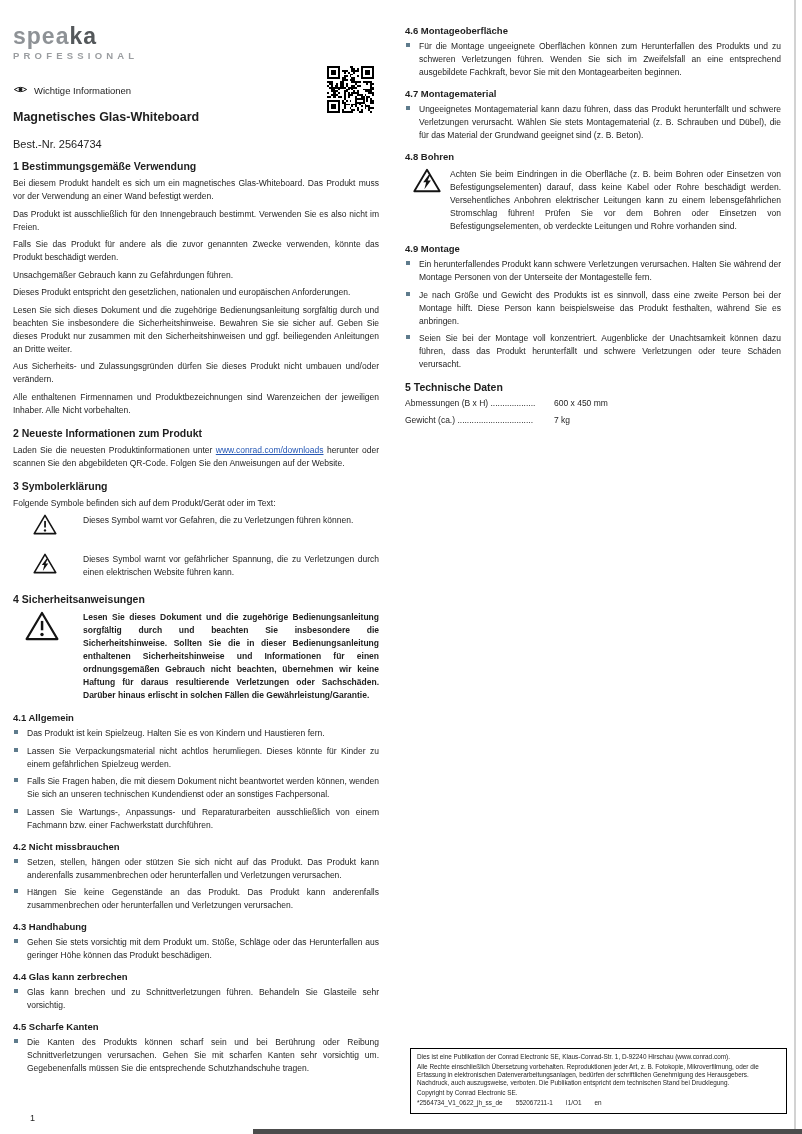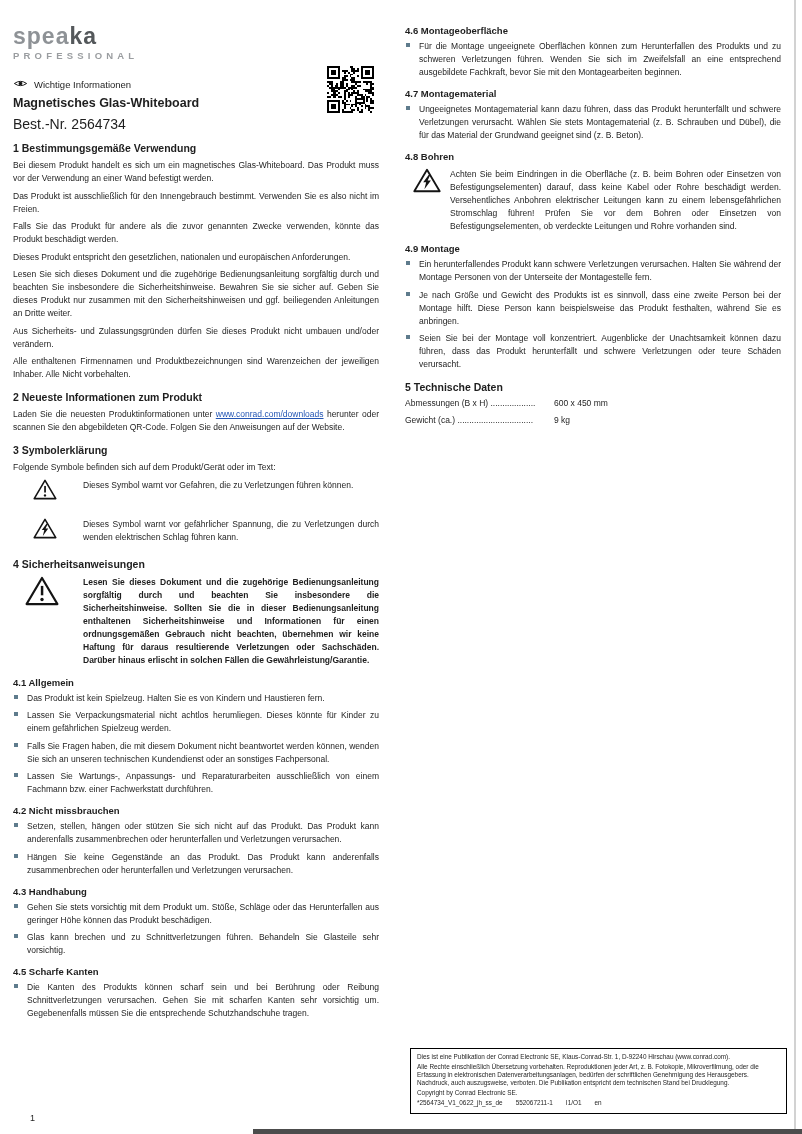--- a/index.html
+++ b/index.html
@@ -11,23 +11,23 @@
   }
   .columns { display:flex; padding:25px 16px 0 13px; gap:26px; align-items:flex-start; }
   .col-left  { flex:0 0 366px; width:366px; }
   .col-right { flex:0 0 376px; width:376px; }
 
   
   .header-block { position:relative; margin-bottom:6px; }
   .logo-word { font-size:23px; font-weight:bold; letter-spacing:1px; color:#8e9296; line-height:1; }
   .logo-word .ka { color:#54585b; }
   .logo-sub { font-size:9.5px; font-weight:bold; letter-spacing:4.2px; color:#9a9da0; margin-top:2px; }
-  .info-row { display:flex; align-items:center; gap:6px; margin-top:18px; font-size:9.5px; }
-  .product-title { font-size:12.5px; font-weight:bold; margin-top:6px; }
-  .order-no { font-size:14px; margin-top:6px; }
+  .info-row { display:flex; align-items:center; gap:6px; margin-top:24px; font-size:9.5px; }
+  .product-title { font-size:12.5px; font-weight:bold; margin-top:14px; }
+  .order-no { font-size:11px; margin-top:14px; }
   .qr { position:absolute; top:41px; right:5px; width:47px; height:47px; }
 
   
   .sec-main { font-size:10.5px; font-weight:bold; margin:10px 0 5px; }
   .sec-sub  { font-size:9.5px;  font-weight:bold; margin:9px 0 4px; }
   .col-right > section:first-child .sec-sub { margin-top:0; }
   p.body { font-size:8.5px; line-height:13px; text-align:justify; margin-bottom:4.5px; }
   p.bold { font-weight:bold; }
   a.link { color:#2456b4; text-decoration:underline; cursor:pointer; }
 
@@ -318,20 +318,21 @@
               <rect x="23" y="24" width="1" height="1" fill="#000"></rect>
             </svg>
         </div>
       </div>
 
       <section>
         <h2 class="sec-main">1 Bestimmungsgemäße Verwendung</h2>
         <p class="body">Bei diesem Produkt handelt es sich um ein magnetisches Glas-Whiteboard. Das Produkt muss vor der Verwendung an einer Wand befestigt werden.</p>
         <p class="body">Das Produkt ist ausschließlich für den Innengebrauch bestimmt. Verwenden Sie es also nicht im Freien.</p>
         <p class="body">Falls Sie das Produkt für andere als die zuvor genannten Zwecke verwenden, könnte das Produkt beschädigt werden.</p>
+        <p class="body">Unsachgemäßer Gebrauch kann zu Gefährdungen führen.</p>
         <p class="body">Dieses Produkt entspricht den gesetzlichen, nationalen und europäischen Anforderungen.</p>
         <p class="body">Lesen Sie sich dieses Dokument und die zugehörige Bedienungsanleitung sorgfältig durch und beachten Sie insbesondere die Sicherheitshinweise. Bewahren Sie sie sicher auf. Geben Sie dieses Produkt nur zusammen mit den Sicherheitshinweisen und ggf. beiliegenden Anleitungen an Dritte weiter.</p>
         <p class="body">Aus Sicherheits- und Zulassungsgründen dürfen Sie dieses Produkt nicht umbauen und/oder verändern.</p>
         <p class="body">Alle enthaltenen Firmennamen und Produktbezeichnungen sind Warenzeichen der jeweiligen Inhaber. Alle Nicht vorbehalten.</p>
       </section>
 
       <section>
         <h2 class="sec-main">2 Neueste Informationen zum Produkt</h2>
         <p class="body"><span>Laden Sie die neuesten Produktinformationen unter </span><a class="link">www.conrad.com/downloads</a><span> herunter oder scannen Sie den abgebildeten QR-Code. Folgen Sie den Anweisungen auf der Website.</span></p>
       </section>
@@ -349,21 +350,21 @@
           </span>
           <p class="body">Dieses Symbol warnt vor Gefahren, die zu Verletzungen führen können.</p>
         </div>
         <div class="symbol-row">
           <span class="symbol-icon">
             <svg viewBox="0 0 26 23">
               <path class="stroke" d="M13 1.5 L24.8 21.5 L1.2 21.5 Z"></path>
               <path d="M14.6 6.2 L9.5 13.2 L12.2 13.2 L10.6 19.6 L16.6 11.4 L13.6 11.4 L16.1 6.2 Z" fill="#141414"></path>
             </svg>
           </span>
-          <p class="body">Dieses Symbol warnt vor gefährlicher Spannung, die zu Verletzungen durch wenden elektrischen Schlag führen kann.</p>
+          <p class="body">Dieses Symbol warnt vor gefährlicher Spannung, die zu Verletzungen durch einen elektrischen Website führen kann.</p>
         </div>
       </section>
 
       <section>
         <h2 class="sec-main">4 Sicherheitsanweisungen</h2>
         <div class="warning-box">
           <span class="warning-icon">
             <svg viewBox="0 0 26 23">
               <path class="stroke" d="M13 1.5 L24.8 21.5 L1.2 21.5 Z"></path>
               <rect x="12.1" y="7.6" width="1.9" height="7.2" fill="#141414"></rect>
@@ -408,20 +409,21 @@
 
       <section>
         <h3 class="sec-sub">4.3 Handhabung</h3>
         <div class="bullet-row">
             <span class="bullet"></span>
             <p class="body">Gehen Sie stets vorsichtig mit dem Produkt um. Stöße, Schläge oder das Herunterfallen aus geringer Höhe können das Produkt beschädigen.</p>
           </div>
       </section>
 
       <section>
+        <h3 class="sec-sub">4.4 Glas kann zerbrechen</h3>
         <div class="bullet-row">
             <span class="bullet"></span>
             <p class="body">Glas kann brechen und zu Schnittverletzungen führen. Behandeln Sie Glasteile sehr vorsichtig.</p>
           </div>
       </section>
 
       <section>
         <h3 class="sec-sub">4.5 Scharfe Kanten</h3>
         <div class="bullet-row">
             <span class="bullet"></span>
@@ -478,21 +480,21 @@
       </section>
 
       <section>
         <h2 class="sec-main">5 Technische Daten</h2>
         <div class="spec-row">
           <span class="spec-label">Abmessungen (B x H) ...................</span>
           <span class="spec-value">600 x 450 mm</span>
         </div>
         <div class="spec-row">
           <span class="spec-label">Gewicht (ca.)  ................................</span>
-          <span class="spec-value">9 kg</span>
+          <span class="spec-value">7 kg</span>
         </div>
       </section>
     </div>
   </div>
 
   <div class="legal-box">
     <p>Dies ist eine Publikation der Conrad Electronic SE, Klaus-Conrad-Str. 1, D-92240 Hirschau (www.conrad.com).</p>
     <p>Alle Rechte einschließlich Übersetzung vorbehalten. Reproduktionen jeder Art, z. B. Fotokopie, Mikroverfilmung, oder die Erfassung in elektronischen Datenverarbeitungsanlagen, bedürfen der schriftlichen Genehmigung des Herausgebers. Nachdruck, auch auszugsweise, verboten. Die Publikation entspricht dem technischen Stand bei Drucklegung.</p>
     <p>Copyright by Conrad Electronic SE.</p>
     <p class="code-line">

